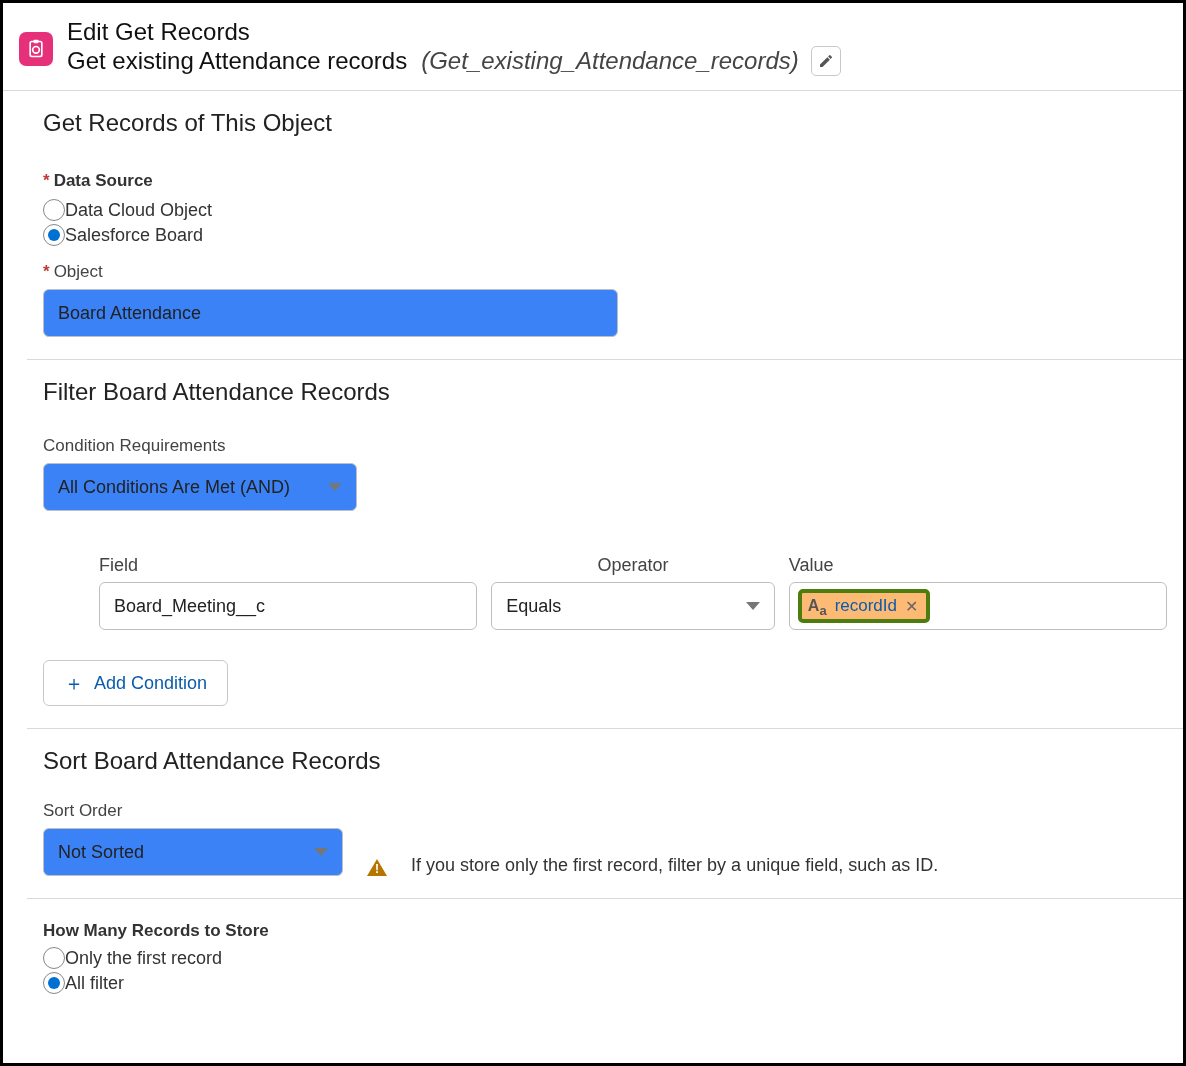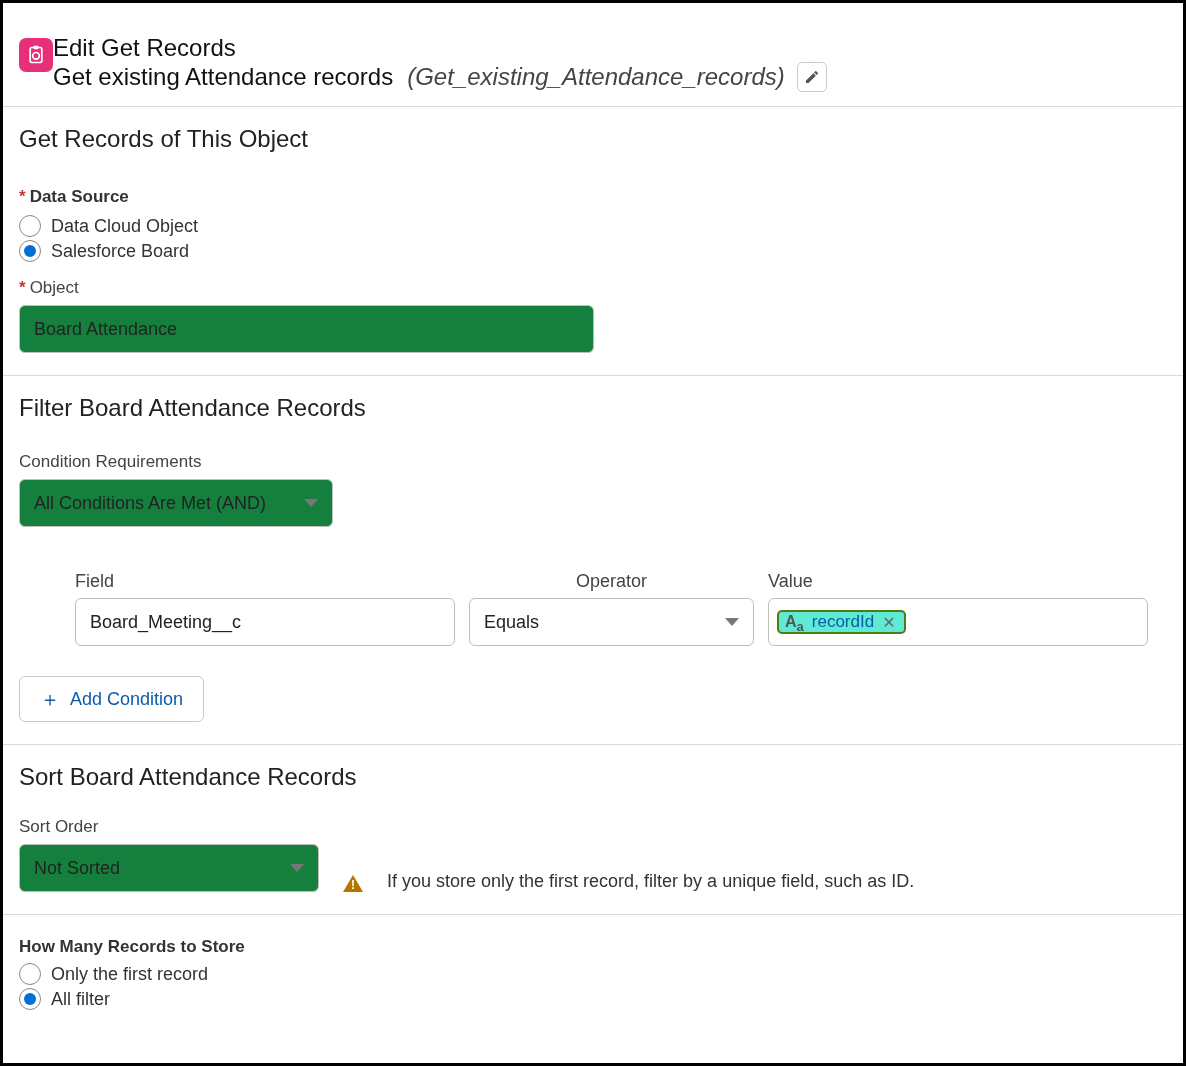--- a/index.html
+++ b/index.html
@@ -7,23 +7,24 @@
     font-family: -apple-system, BlinkMacSystemFont, "Segoe UI", Arial, sans-serif;
     background: #fff;
     color: #181818;
     width: 1186px;
     height: 1066px;
     border: 3px solid #000;
   }
   .container { width: 100%; height: 100%; }
   .header {
     display: flex;
-    align-items: flex-start;
-    padding: 31px 16px 14px 16px;
+    align-items: center;
+    padding: 15px 16px 14px 16px;
     border-bottom: 1px solid #d9d9d9;
+    gap: 14px;
   }
   .header-icon {
     width: 34px; height: 34px;
     border-radius: 7px;
     background: #e6317a;
     display: flex; align-items: center; justify-content: center;
     margin-top: 4px;
     flex-shrink: 0;
   }
   .header-titles { display: flex; flex-direction: column; }
@@ -36,46 +37,47 @@
     border-radius: 5px;
     background: #fff;
     cursor: pointer;
     display: inline-flex; align-items: center; justify-content: center;
     margin-left: 4px;
   }
 
   .section {
     padding: 18px 16px 22px 16px;
     border-bottom: 1px solid #d9d9d9;
+    margin-left: 24px;
   }
   .section:last-child { border-bottom: none; }
   .section-title {
     font-size: 24px; color: #222; font-weight: 400; margin-bottom: 34px;
   }
 
   .field-label { font-size: 17px; color: #444; margin-bottom: 7px; display: block; }
   .req { color: #c23934; font-weight: 700; margin-right: 4px; }
   .bold-label { font-weight: 700; color: #333; font-size: 17px; }
 
-  .radio-row { display: flex; align-items: center; gap: 10px; font-size: 18px; color: #333; margin-top: 3px; }
+  .radio-row { display: flex; align-items: center; gap: 0; font-size: 18px; color: #333; margin-top: 3px; }
   .radio {
     width: 22px; height: 22px; border-radius: 50%;
     border: 1px solid #888; background: #fff;
     display: inline-flex; align-items: center; justify-content: center;
     cursor: pointer; flex-shrink: 0;
   }
   .radio.selected::after {
     content: ""; width: 12px; height: 12px; border-radius: 50%; background: #0070d2;
   }
 
   .text-input, .select-box {
     height: 48px;
     border: 1px solid #bfbfbf;
     border-radius: 6px;
-    background: #15803d;
+    background: #3b82f6;
     padding: 0 14px;
     font-size: 18px;
     color: #222;
     display: flex; align-items: center;
   }
   .text-input { width: 575px; }
   .select-box { width: 314px; justify-content: space-between; cursor: pointer; }
   .select-sm { width: 300px; }
   .caret {
     width: 0; height: 0;
@@ -95,22 +97,22 @@
   .op-col { width: 285px; text-align: center; }
   .val-col { width: 380px; }
   .ctl {
     height: 48px; border: 1px solid #bfbfbf; border-radius: 6px;
     padding: 0 14px; display: flex; align-items: center; font-size: 18px; color: #222;
     background: #fff;
   }
   .ctl-select { justify-content: space-between; cursor: pointer; }
   .pill {
     display: inline-flex; align-items: center; gap: 8px;
-    border: 2px solid #4d7c0f; border-radius: 5px; height: 24px;
-    padding: 0 8px 0 6px; background: #5eead4; color: #0b5cab; font-size: 17px;
+    border: 4px solid #4d7c0f; border-radius: 5px; height: 34px;
+    padding: 0 8px 0 6px; background: #fdba74; color: #0b5cab; font-size: 17px;
   }
   .pill .x { color: #666; cursor: pointer; font-size: 16px; }
   .aa-icon { color: #555; font-size: 16px; font-weight: 700; }
   .aa-icon sub { font-size: 13px; vertical-align: baseline; position: relative; top: 4px; }
 
   .add-btn {
     margin-top: 30px;
     height: 46px; padding: 0 20px;
     border: 1px solid #c9c9c9; border-radius: 6px; background: #fff;
     color: #0b5cab; font-size: 18px; cursor: pointer;

